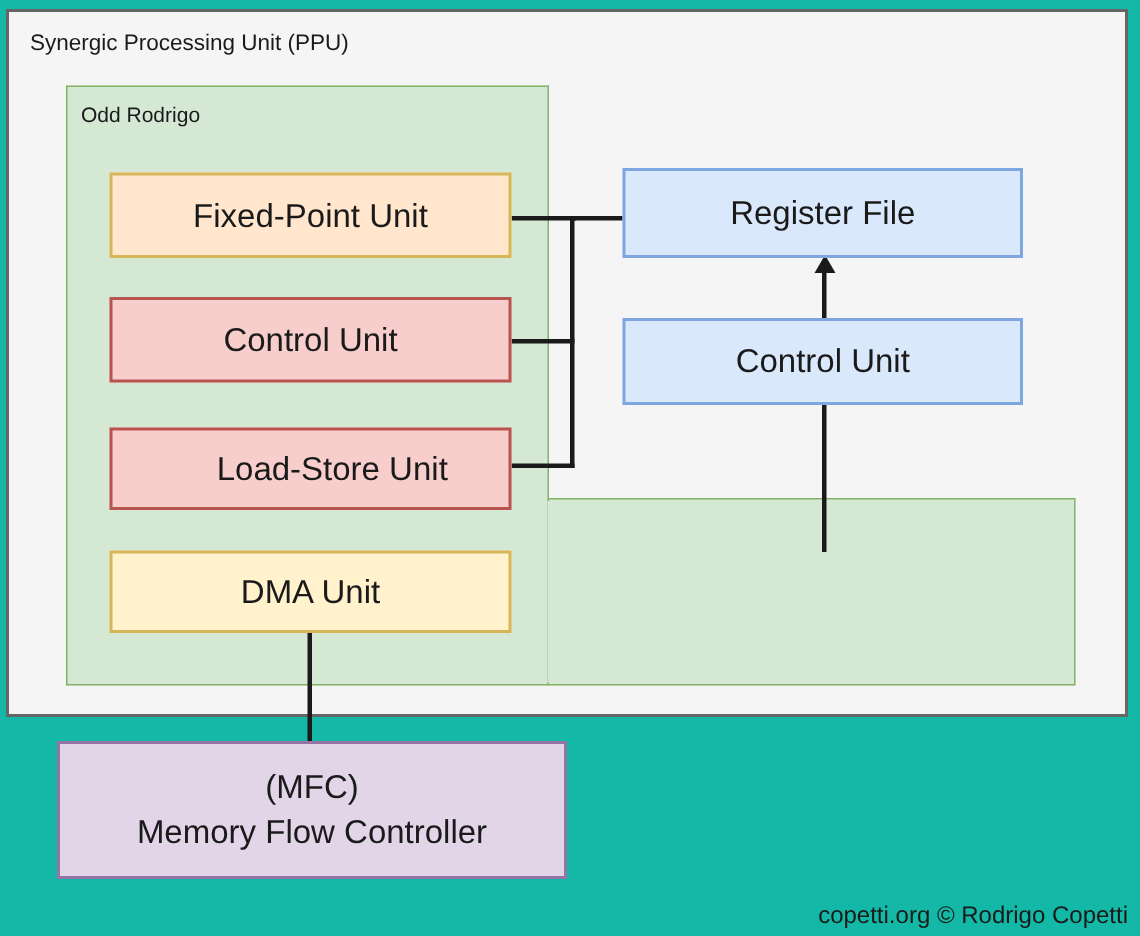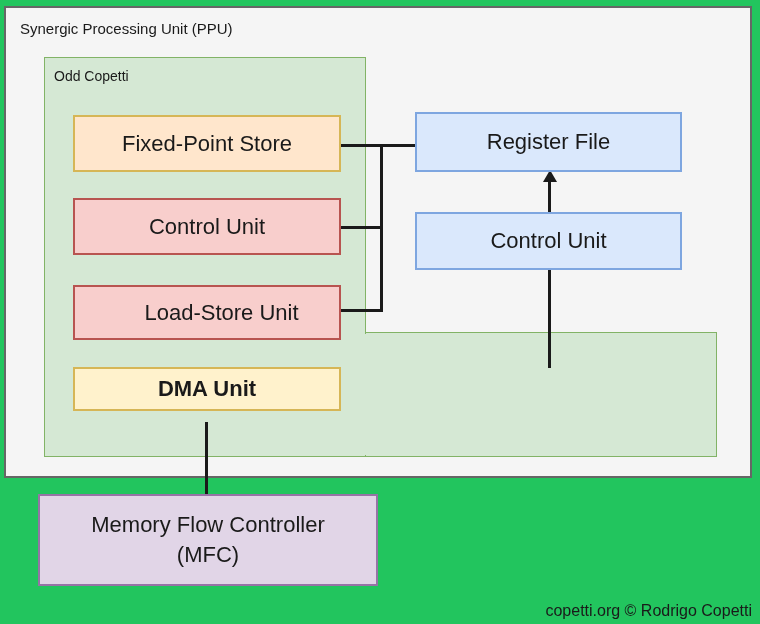--- a/index.html
+++ b/index.html
@@ -11,21 +11,21 @@
     width: 760px;
     height: 624px;
     background: #ffffff;
     font-family: "Liberation Sans", sans-serif;
     overflow: hidden;
   }
   #stage {
     position: relative;
     width: 760px;
     height: 624px;
-    background: #22c55e;
+    background: #14b8a6;
   }
 
   
   .abs { position: absolute; box-sizing: border-box; }
 
   
   .ppu-container {
     left: 4px; top: 6px;
     width: 748px; height: 472px;
     background: #f5f5f5;
@@ -99,21 +99,21 @@
   .unit.orange { background: #ffe6cc; border-color: #d6b656; }
   .unit.red    { background: #f8cecc; border-color: #b85450; }
   .unit.yellow { background: #fff2cc; border-color: #d6b656; }
   .unit.blue   { background: #dae8fc; border-color: #7ea6e0; align-items: center; }
   .unit.purple { background: #e1d5e7; border-color: #9673a6; }
 
   
   .u-fixed-point { left: 73px; top: 115px;  width: 268px; height: 57px; }
   .u-control-odd { left: 73px; top: 198px;  width: 268px; height: 57px; }
   .u-load-store  { left: 73px; top: 285px;  width: 268px; height: 55px; padding-left: 29px; }
-  .u-dma         { left: 73px; top: 367px;  width: 268px; height: 44px; font-weight: bold; }
+  .u-dma         { left: 73px; top: 367px;  width: 268px; height: 55px; }
 
   
   .u-register-file { left: 415px; top: 112px; width: 267px; height: 60px; }
   .u-control-even  { left: 415px; top: 212px; width: 267px; height: 58px; }
   .u-local-store   { left: 396px; top: 368px; width: 320px; height: 55px; }
 
   
   .u-mfc {
     left: 38px; top: 494px;
     width: 340px; height: 92px;
@@ -134,21 +134,21 @@
 </head>
 <body>
 
 <div id="stage">
 
   <div class="abs ppu-container">
     <div class="ppu-title">Synergic Processing Unit (PPU)</div>
   </div>
 
   <div class="abs pipeline-green green-upper">
-    <div class="pipeline-title">Odd Copetti</div>
+    <div class="pipeline-title">Odd Rodrigo</div>
   </div>
   <div class="abs pipeline-green green-lower"></div>
   <div class="abs green-seam"></div>
 
   <div class="abs line-v" style="left:380px; top:144px; width:3px; height:168px;"></div>
 
   <div class="abs line-h" style="left:341px; top:144px; width:43px;"></div>
 
   <div class="abs line-h" style="left:380px; top:144px; width:37px;"></div>
 
@@ -157,21 +157,21 @@
   <div class="abs line-h" style="left:341px; top:309px; width:42px;"></div>
 
   <div class="abs line-v" style="left:548px; top:180px; width:3px; height:32px;"></div>
   <div class="abs arrow-up" style="left:543px; top:170px;"></div>
 
   <div class="abs line-v" style="left:548px; top:270px; width:3px; height:98px;"></div>
 
   <div class="abs line-v" style="left:205px; top:422px; width:3px; height:73px;"></div>
 
   <div class="abs unit orange u-fixed-point">
-    <span>Fixed-Point Store</span>
+    <span>Fixed-Point Unit</span>
   </div>
 
   <div class="abs unit red u-control-odd">
     <span>Control Unit</span>
   </div>
 
   <div class="abs unit red u-load-store">
     <span>Load-Store Unit</span>
   </div>
 
@@ -183,20 +183,20 @@
     <span>Register File</span>
   </div>
 
   <div class="abs unit blue u-control-even">
     <span>Control Unit</span>
   </div>
 
 
   <div class="abs unit purple u-mfc">
     <div>
+      <div>(MFC)</div>
       <div>Memory Flow Controller</div>
-      <div>(MFC)</div>
     </div>
   </div>
 
   <div class="attribution">copetti.org © Rodrigo Copetti</div>
 
 </div>
 
 </body></html>

